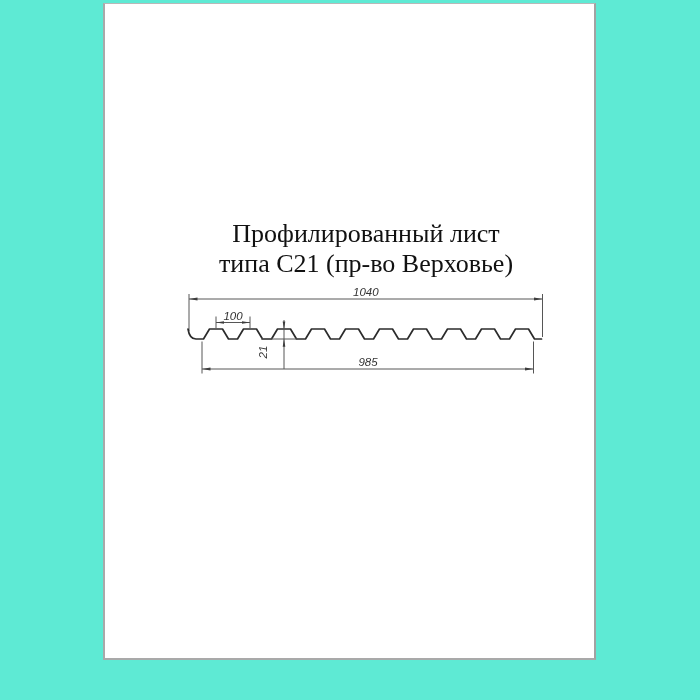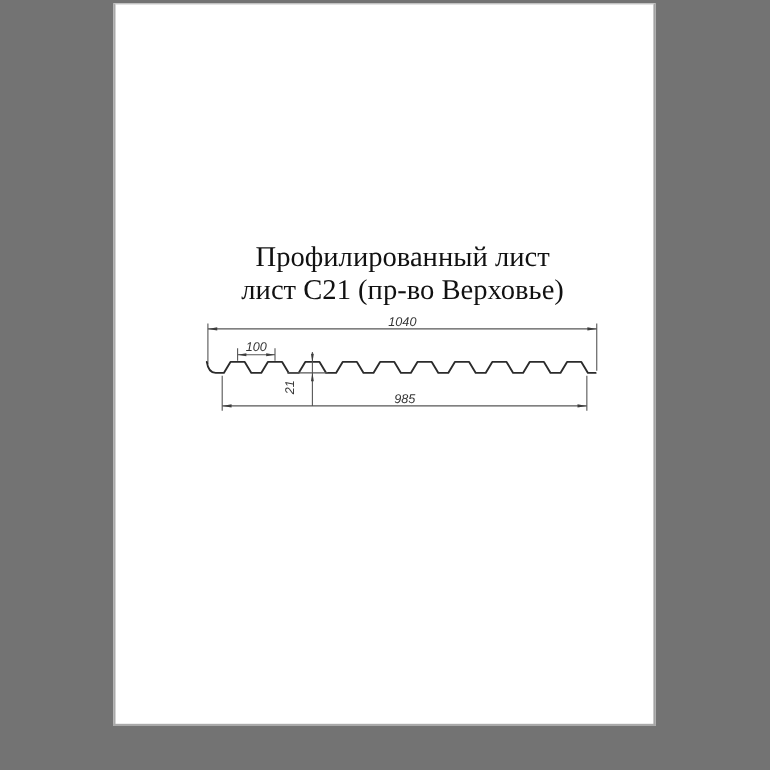--- a/index.html
+++ b/index.html
@@ -7,21 +7,21 @@
     padding: 0;
     width: 700px;
     height: 700px;
     background: #ffffff;
     font-family: "Liberation Serif", serif;
   }
   .canvas {
     position: relative;
     width: 700px;
     height: 700px;
-    background: #737373;
+    background: #5eead4;
     overflow: hidden;
   }
   .page {
     position: absolute;
     left: 103px;
     top: 3px;
     width: 493px;
     height: 657px;
     background: #ffffff;
     border-top: 1px solid #b8b8b8;
@@ -60,21 +60,21 @@
 </style>
 </head>
 <body>
 
 <div class="canvas">
 
   <div class="page"></div>
 
   <div class="title">
     <div>Профилированный лист</div>
-    <div>лист С21 (пр-во Верховье)</div>
+    <div>типа С21 (пр-во Верховье)</div>
   </div>
 
   <svg class="drawing-svg" viewBox="160 282 400 100" xmlns="http://www.w3.org/2000/svg">
 
     <g>
       <line class="dim-line" x1="189" y1="294" x2="189" y2="331"></line>
       <line class="dim-line" x1="542.5" y1="294" x2="542.5" y2="337"></line>
       <line class="dim-line" x1="189" y1="299" x2="542.5" y2="299"></line>
       <polygon class="dim-arrow" points="189,299 197.5,297.6 197.5,300.4"></polygon>
       <polygon class="dim-arrow" points="542.5,299 534,297.6 534,300.4"></polygon>

